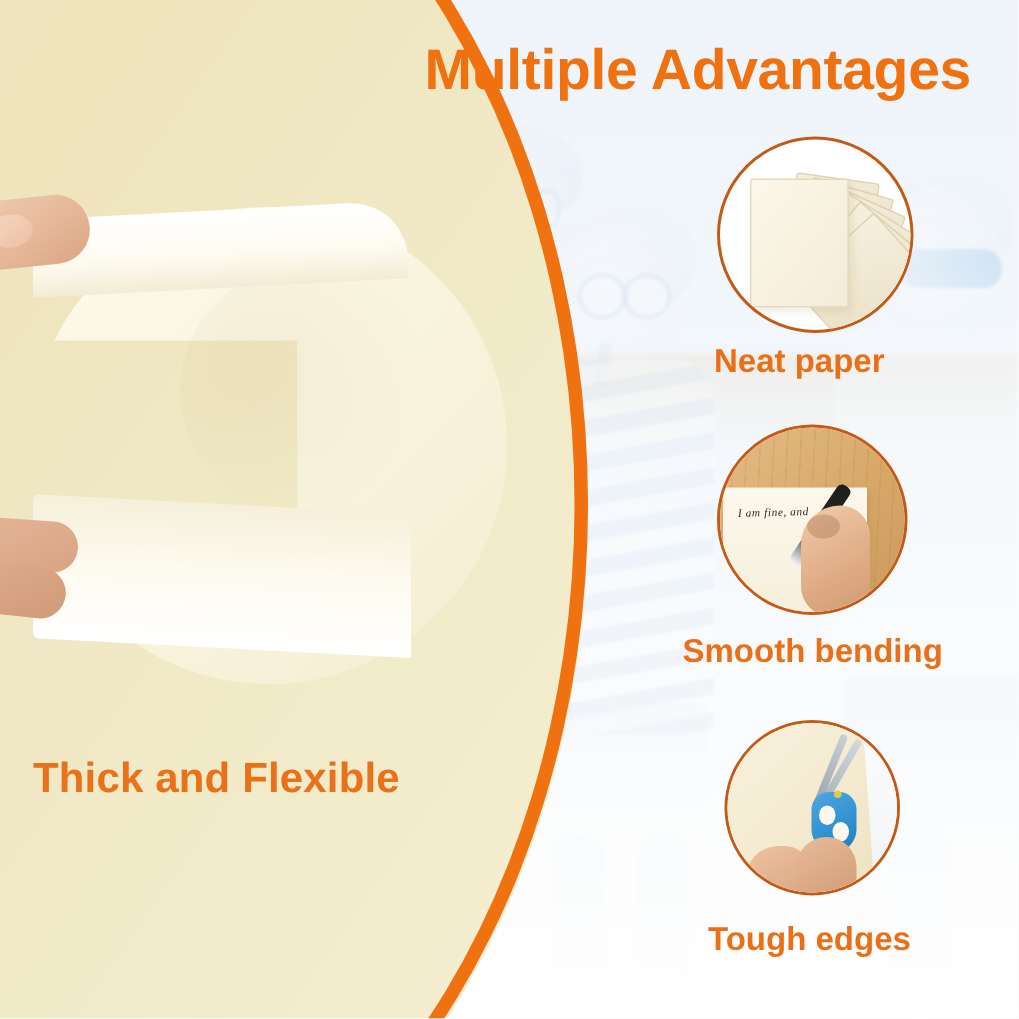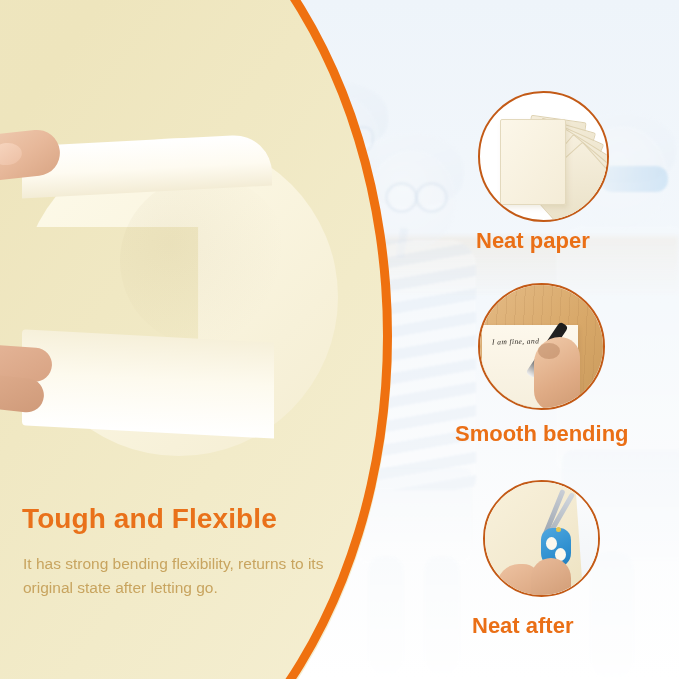--- a/index.html
+++ b/index.html
@@ -445,23 +445,23 @@
     <div class="sheet-fold-shadow"></div>
     <div class="sheet-top"></div>
     <div class="sheet-bottom"></div>
     <div class="thumb">
       <div class="thumb-nail"></div>
     </div>
     <div class="finger-a"></div>
     <div class="finger-b"></div>
   </div>
 
-
-  <div class="headline">Tough and Flexible</div>
-  <div class="subcopy">It has strong bending flexibility, returns to its original state after letting go.</div>
+  <div class="title">Multiple Advantages</div>
+
+  <div class="headline">Thick and Flexible</div>
 
   <div class="feature f1">
     <div class="circle">
       <div class="fan" style="left:42px; top:22px; transform: rotate(8deg);"></div>
       <div class="fan" style="left:44px; top:24px; transform: rotate(16deg);"></div>
       <div class="fan" style="left:46px; top:26px; transform: rotate(24deg);"></div>
       <div class="fan" style="left:48px; top:28px; transform: rotate(32deg);"></div>
       <div class="fan" style="left:50px; top:30px; transform: rotate(40deg);"></div>
       <div class="fan" style="left:52px; top:32px; transform: rotate(48deg);"></div>
       <div class="front-sheet"></div>
@@ -487,16 +487,16 @@
       <div class="craft-paper"></div>
       <div class="sc-blade-a"></div>
       <div class="sc-blade-b"></div>
       <div class="sc-handle"></div>
       <div class="sc-hole-a"></div>
       <div class="sc-hole-b"></div>
       <div class="sc-pin"></div>
       <div class="child-hand-a"></div>
       <div class="child-hand-b"></div>
     </div>
-    <div class="feature-label label">Neat after</div>
+    <div class="feature-label label">Tough edges</div>
   </div>
 
 </div>
 
 </body></html>

